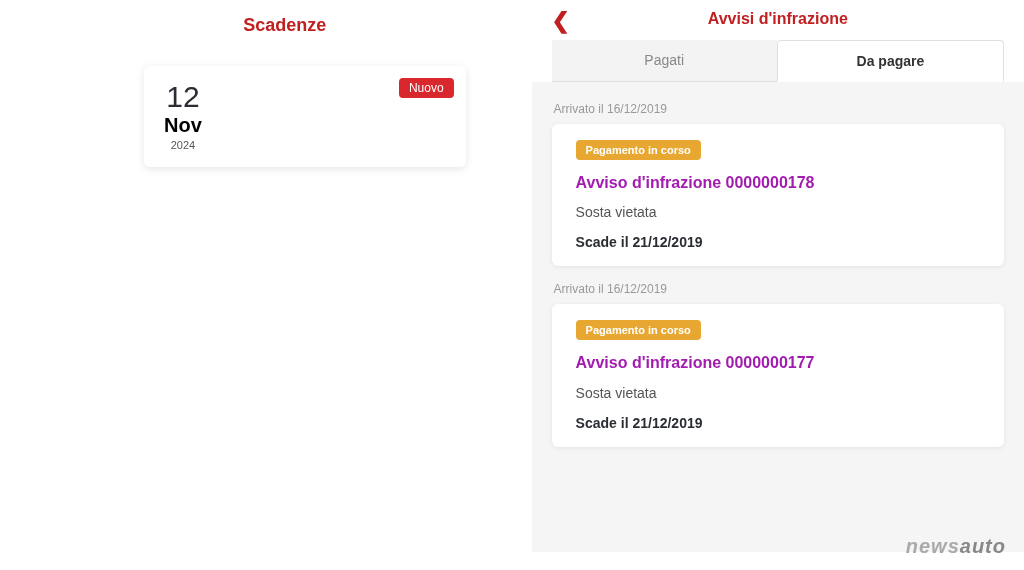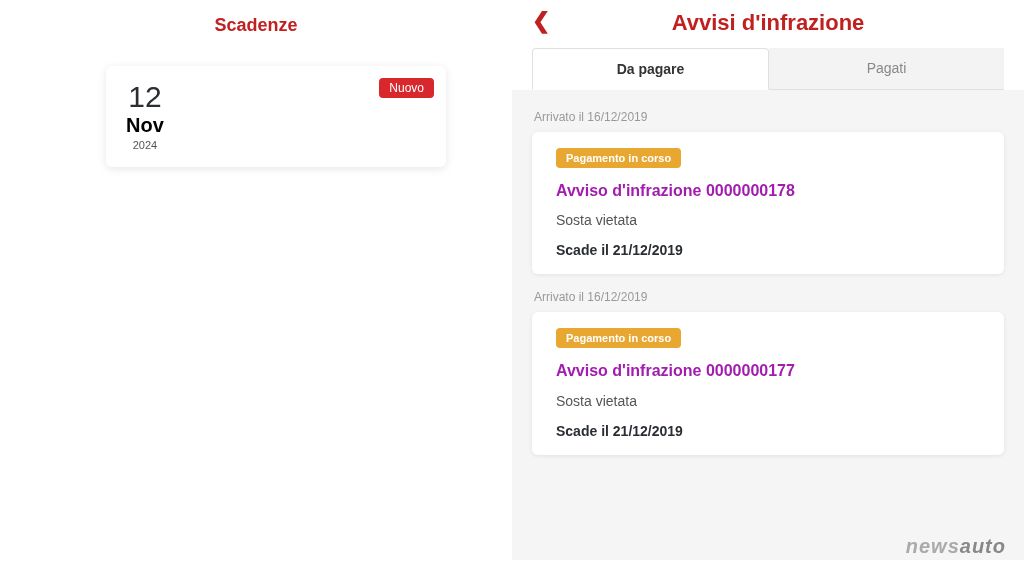--- a/index.html
+++ b/index.html
@@ -7,20 +7,21 @@
       font-family: -apple-system, BlinkMacSystemFont, 'Segoe UI', Arial, sans-serif;
       background: #fff;
       width: 1024px;
       height: 570px;
       display: flex;
       position: relative;
     }
     .left-panel {
       width: 50%;
       padding: 10px 16px;
+      margin-left: 38px;
     }
     .right-panel {
       width: 50%;
       padding: 0;
     }
     .left-title {
       color: #c02020;
       font-size: 18px;
       font-weight: 600;
       text-align: center;
@@ -103,21 +104,21 @@
       position: absolute;
       left: 20px;
       top: 8px;
       color: #c02020;
       font-size: 22px;
       font-weight: 700;
       cursor: pointer;
     }
     .right-title {
       color: #c02020;
-      font-size: 22px;
+      font-size: 16px;
       font-weight: 600;
       text-align: center;
     }
     .tabs {
       display: flex;
       margin: 12px 20px 0 20px;
       border-bottom: 1px solid #e0e0e0;
     }
     .tab {
       flex: 1;
@@ -212,22 +213,22 @@
   </div>
 </div>
 
 <div class="right-panel">
   <div class="right-header">
     <div class="back-chevron">❮</div>
     <div class="right-title">Avvisi d'infrazione</div>
   </div>
 
   <div class="tabs">
+    <div class="tab">Pagati</div>
     <div class="tab active">Da pagare</div>
-    <div class="tab">Pagati</div>
   </div>
 
   <div class="infraction-list">
     <div class="arrival-label">Arrivato il 16/12/2019</div>
     <div class="infraction-card">
       <div class="payment-badge">Pagamento in corso</div>
       <div class="infraction-title">Avviso d'infrazione 0000000178</div>
       <div class="infraction-reason">Sosta vietata</div>
       <div class="infraction-due">Scade il 21/12/2019</div>
     </div>

